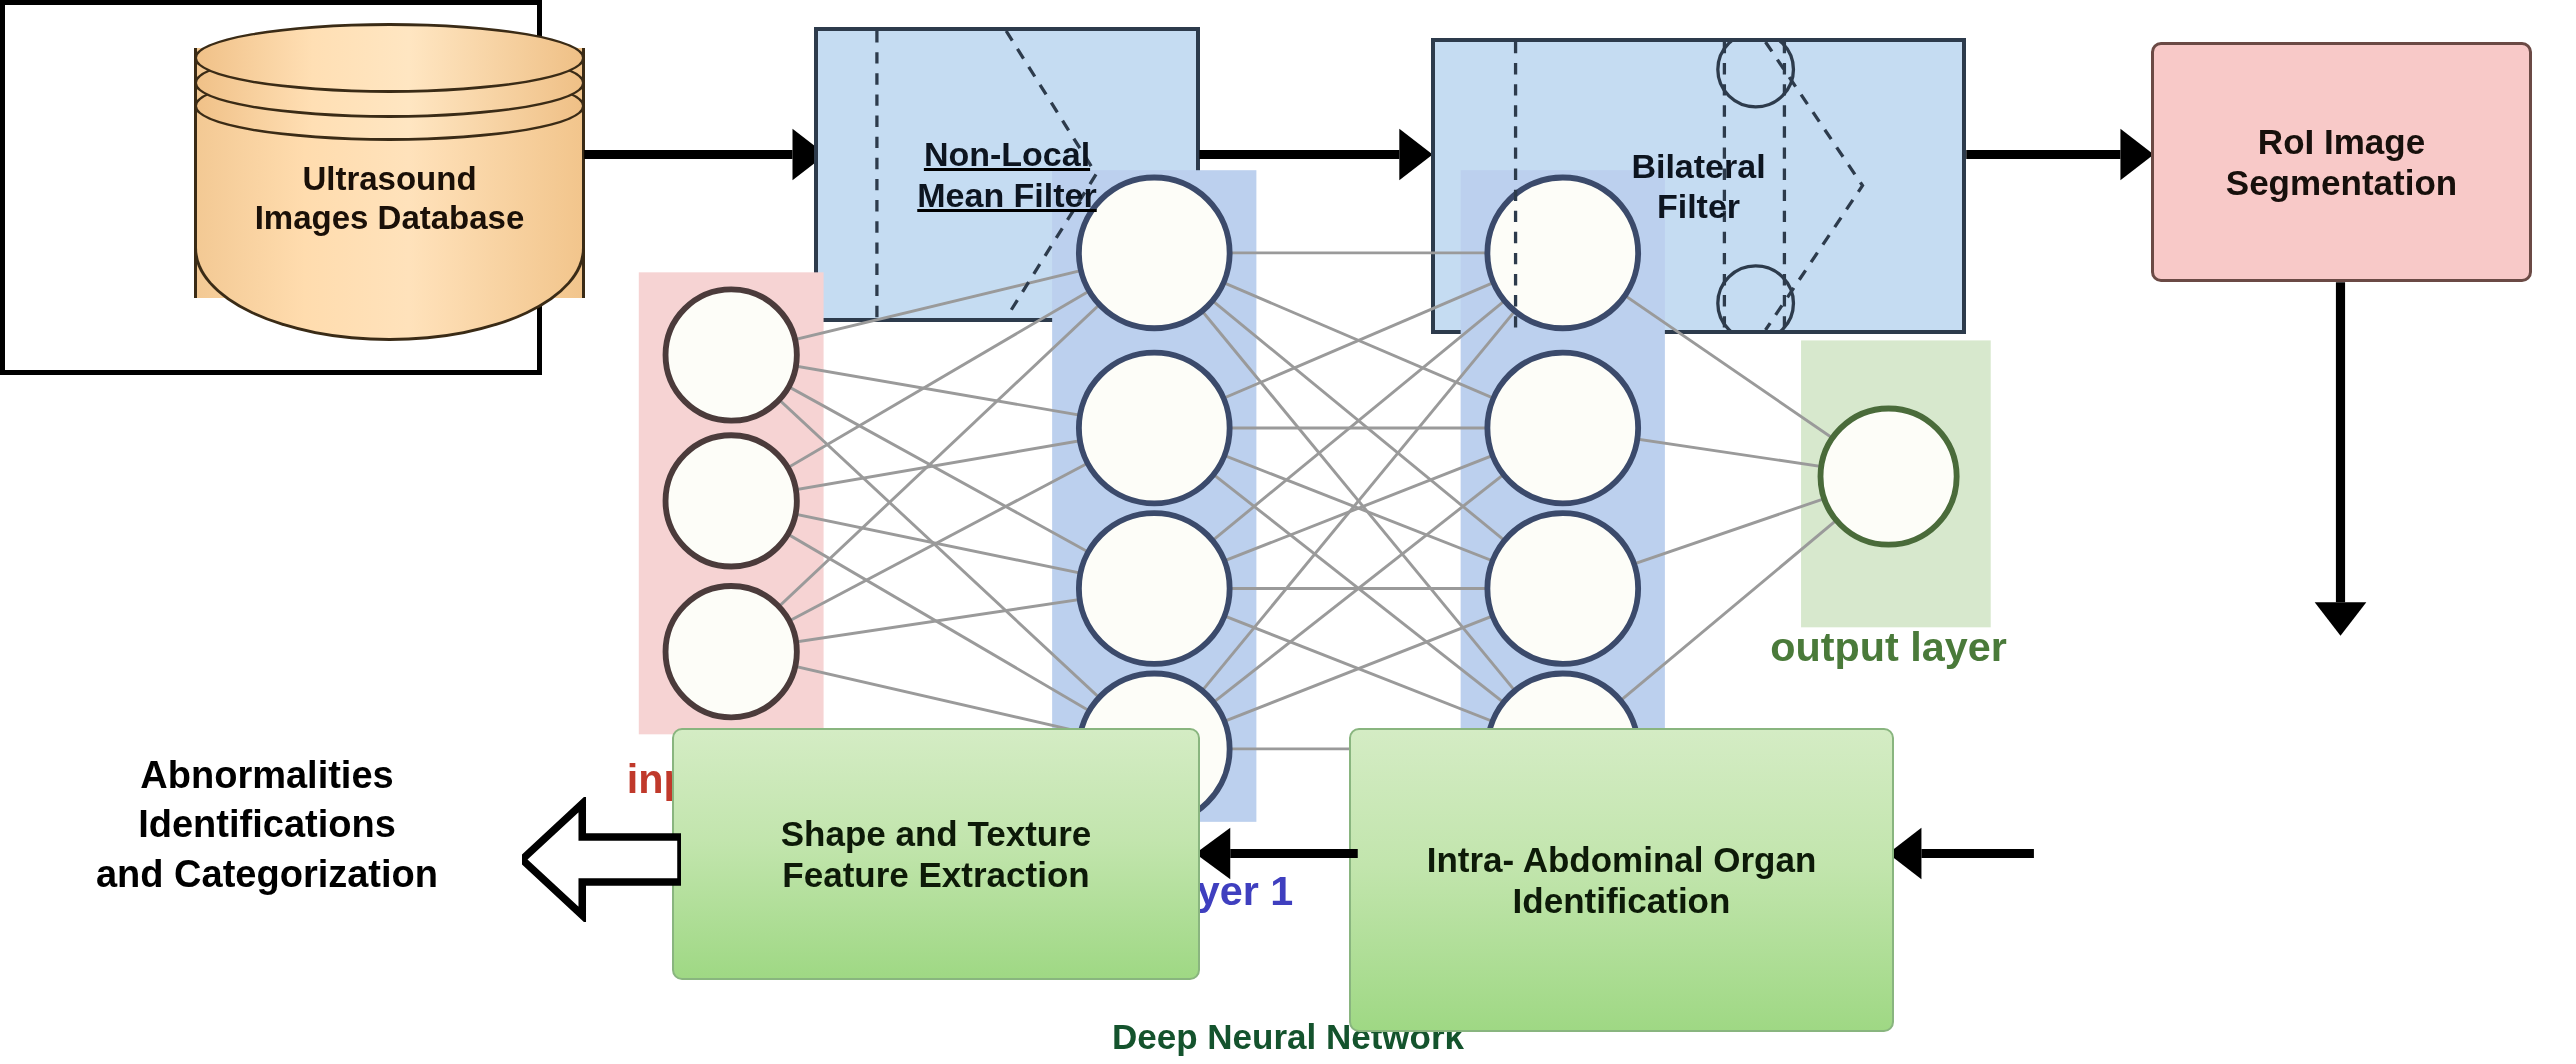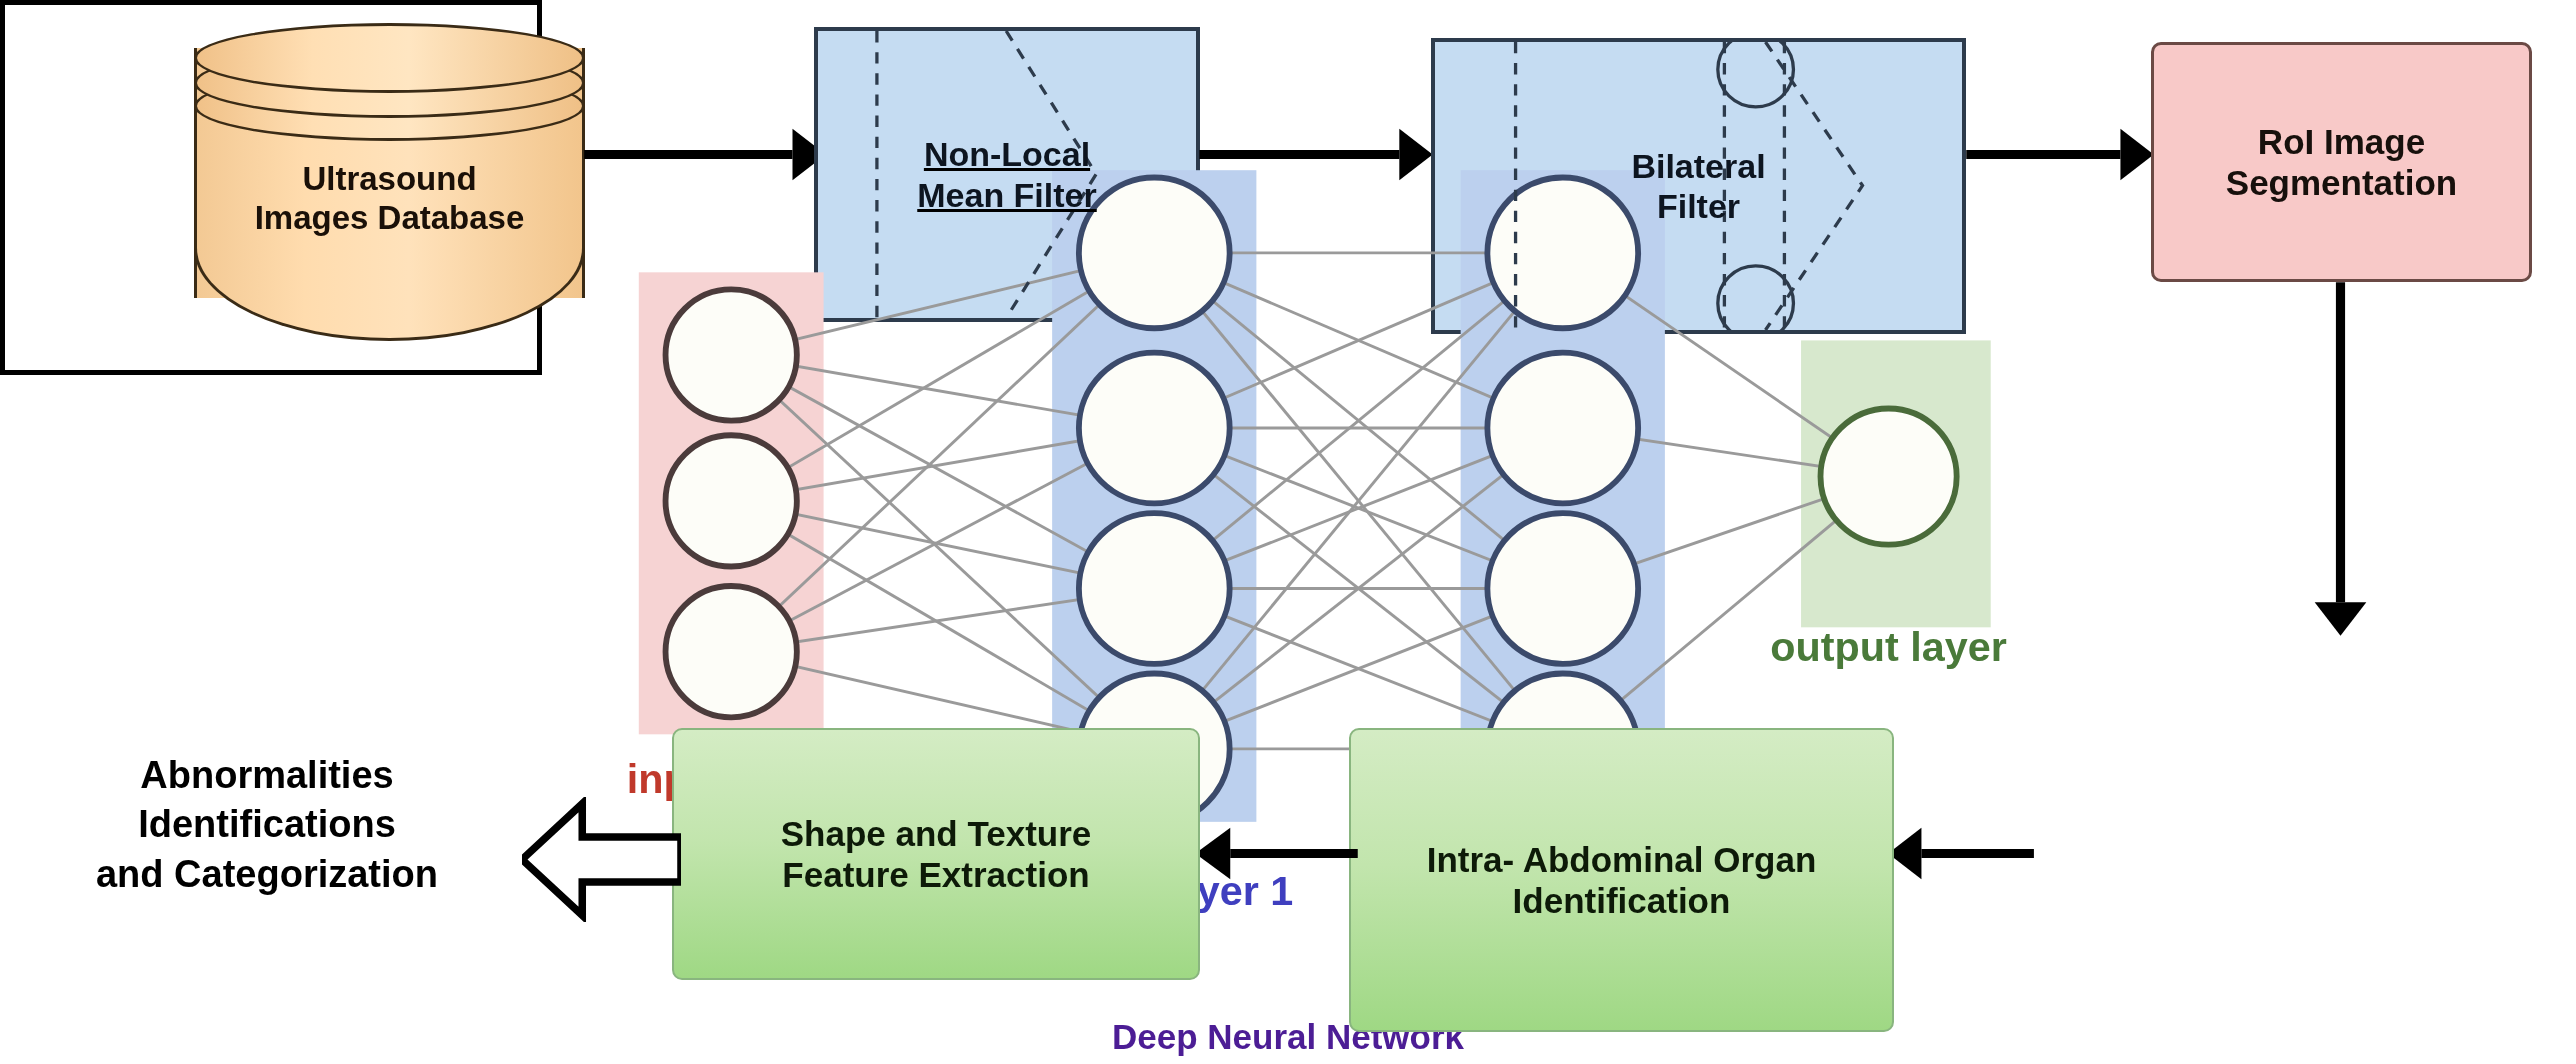--- a/index.html
+++ b/index.html
@@ -42,21 +42,21 @@
   .greenbox{border:2.5px solid #89b57f;
       background:linear-gradient(to bottom,#d4ecc4 0%,#c2e5ad 45%,#9fd884 100%);}
   .greenbox .lbl{font-size:35px;font-weight:bold;color:#0d1a08;}
   #shape-node{left:672px;top:728px;width:528px;height:252px;}
   #intra-node{left:1349px;top:728px;width:545px;height:304px;}
 
   
   #dnn-node{left:2025px;top:633px;width:532px;height:365px;
       border:5.8px solid #000;background:#fff;display:block;}
   #dnn-caption{position:absolute;left:0;bottom:8.3px;width:100%;text-align:center;
-      font-size:35px;font-weight:bold;color:#4c1d95;}
+      font-size:35px;font-weight:bold;color:#14532d;}
   #dnn-svg{position:absolute;left:0;top:0;width:100%;height:100%;}
 
   
   .arrow-svg{position:absolute;overflow:visible;}
   .ln{stroke:#000;stroke-width:11;fill:none;}
   .hd{fill:#000;}
 
   
   #block-arrow{position:absolute;left:522px;top:797px;width:159px;height:125px;}
   #block-arrow polygon{fill:#ffffff;stroke:#000;stroke-width:9;stroke-linejoin:miter;}

